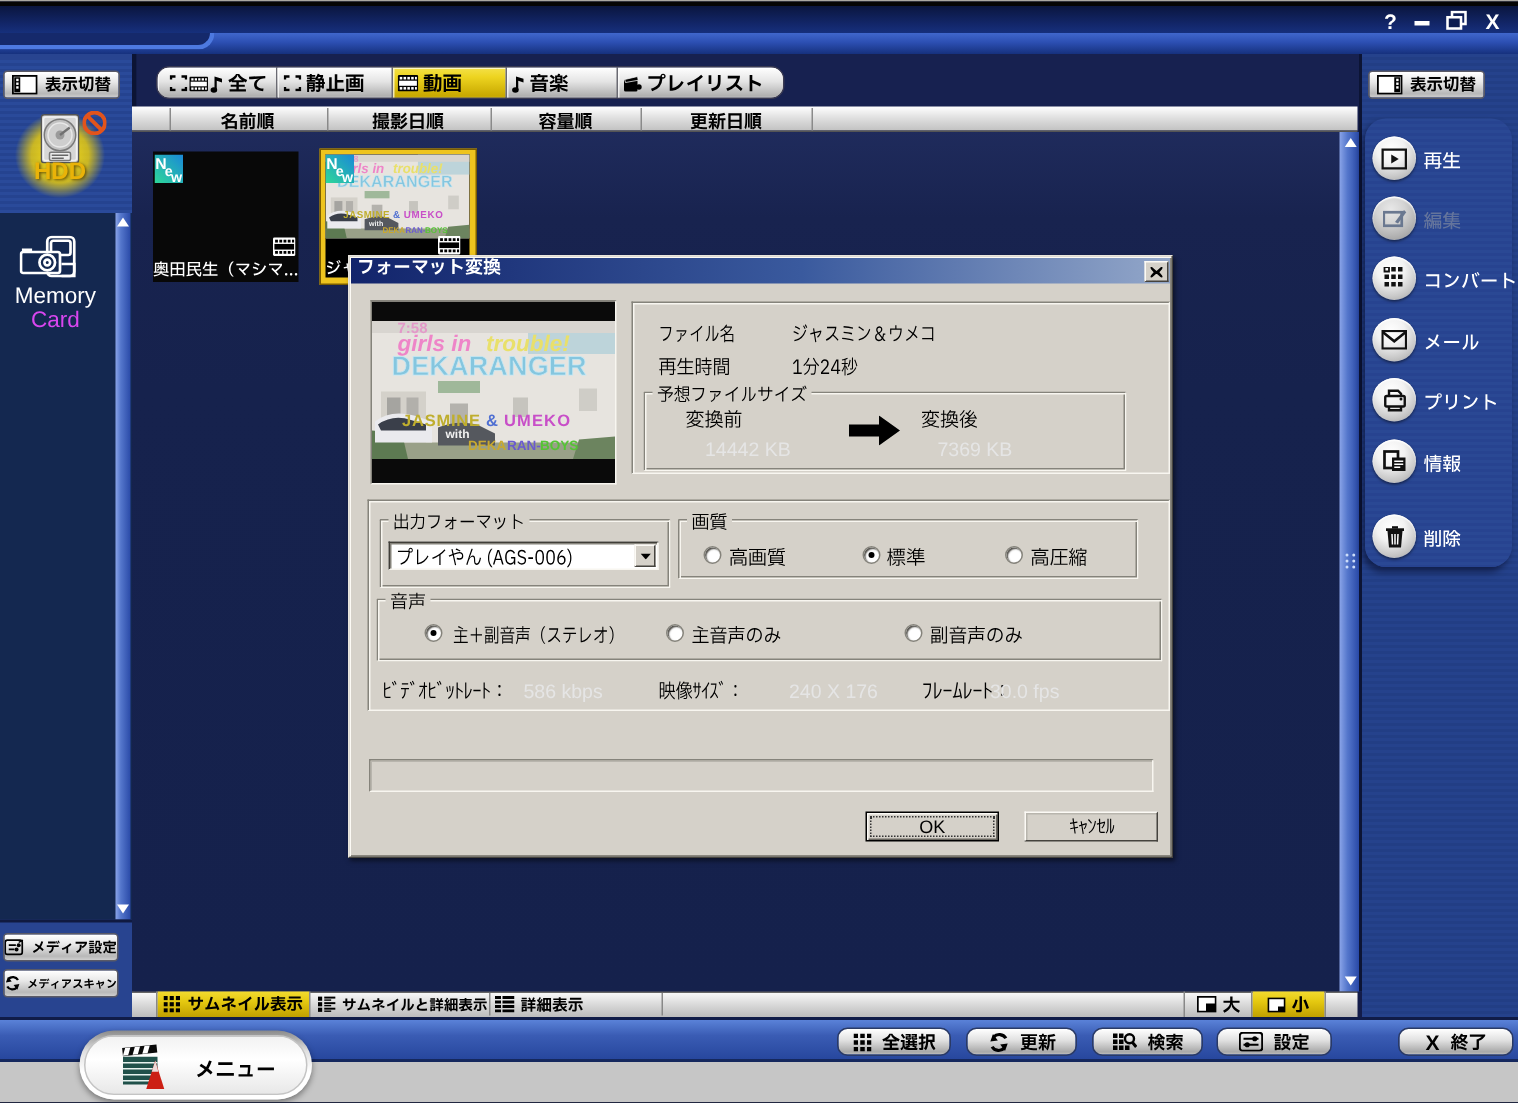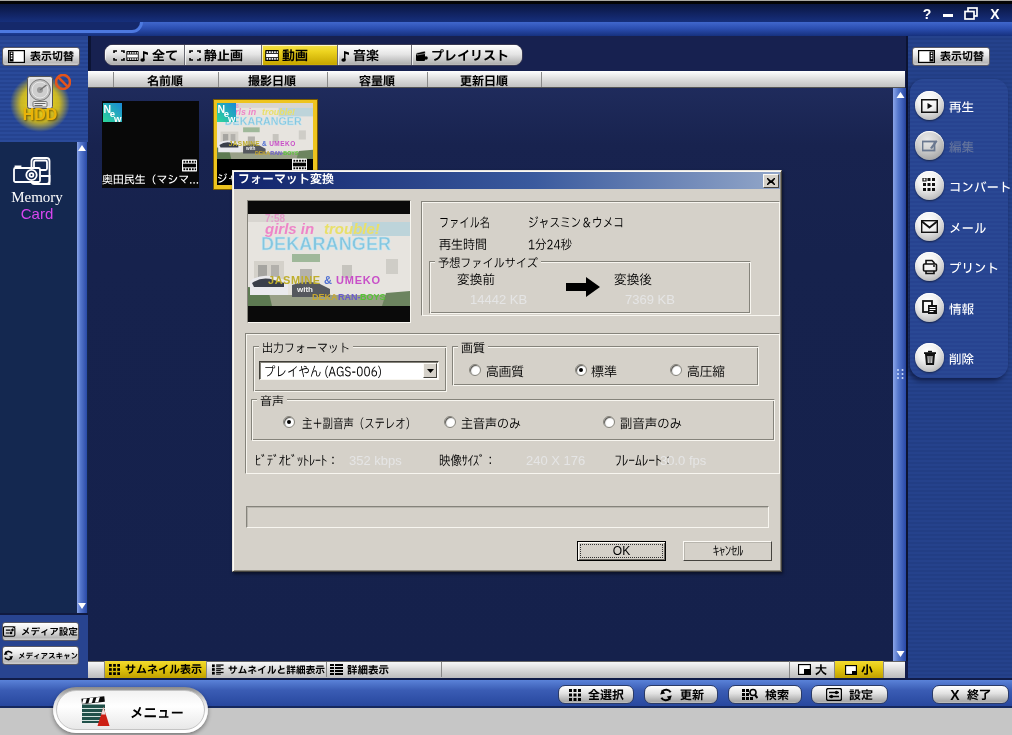--- a/index.html
+++ b/index.html
@@ -52,21 +52,21 @@
 <div class="abs" style="left:0;top:142px;width:88px;height:471px;background:#142850"></div>
 <svg class="abs" style="left:13px;top:157px" width="40" height="30" viewBox="0 0 40 30" fill="none" stroke="#fff" stroke-width="1.8">
 <rect x="18.5" y="1" width="18" height="26" rx="3"></rect>
 <rect x="21" y="3.5" width="13" height="9.5" rx="1.5"></rect>
 <path d="M28 19 h8.5 v8 h-8.5"></path>
 <rect x="1" y="11" width="26" height="14" rx="1.5" fill="#142850"></rect>
 <path d="M2.5 11 v-1.5 h5 V11"></path>
 <circle cx="18.5" cy="18" r="5.2" fill="#142850"></circle>
 <circle cx="18.5" cy="18" r="1.9"></circle>
 </svg>
-<div class="abs" style="left:0;top:189px;width:74px;text-align:center;color:#fff;font-size:15px;font-family:Liberation Serif, serif">Memory</div>
+<div class="abs" style="left:0;top:189px;width:74px;text-align:center;color:#fff;font-size:15px;font-family:Liberation Sans, sans-serif">Memory</div>
 <div class="abs" style="left:0;top:205px;width:74px;text-align:center;color:#d946ef;font-size:15px;font-family:'Liberation Sans',sans-serif">Card</div>
 <div class="abs" style="left:77px;top:142px;width:10px;height:471px;background:linear-gradient(90deg,#8aa4e8,#5577cc 35%,#2a4aa8)"></div>
 <svg class="abs" style="left:77px;top:143px" width="10" height="10" viewBox="0 0 10 10">
       <path d="M5 2 L9 8 L1 8 Z" fill="#fff"></path>
     </svg>
 <svg class="abs" style="left:77px;top:601px" width="10" height="10" viewBox="0 0 10 10">
       <path d="M5 8 L9 2 L1 2 Z" fill="#fff"></path>
     </svg>
 <div class="abs" style="left:0;top:613px;width:88px;height:2px;background:#101a40"></div>
 <div class="grybtn" style="left:2px;top:622px;width:77px;height:19px">
@@ -824,21 +824,21 @@
 <div class="abs" style="left:620px;top:415px"><svg width="62.0" height="16.9" viewBox="0 0 62.0 16.9">
         <g transform="matrix(0.01240,0,0,-0.01300,0,13.26)">
           <path d="M847 825H910V16Q910 -23 893.5 -40.0Q877 -57 839 -57H690L673 6H847ZM585 747H46V803H585ZM638 774H700V131H638ZM101 454V671H535V454ZM161 507H475V618H161ZM133 -74H74V374H565V-12H133ZM290 211V320H133V211ZM347 211H507V320H347ZM290 158H133V43H290ZM347 158V43H507V158Z M1525 754H1916V698H1085V754H1459V834H1525ZM1946 517V460H1055V517H1618Q1665 589 1705 677L1772 657Q1732 575 1694 517ZM1303 527Q1279 585 1235 652L1297 677Q1327 633 1366 551ZM1226 -74H1163V371H1838V-74H1774V-17H1226ZM1774 208V314H1226V208ZM1226 153V40H1774V153Z M2947 737V681H2524V570H2892V516H2105V570H2460V681H2053V737H2460V840H2524V737ZM2860 428V113H2796V177H2197Q2187 100 2162.5 36.5Q2138 -27 2096 -90L2048 -41Q2099 35 2120.5 116.0Q2142 197 2142 318V428ZM2466 374H2205V318Q2205 274 2202 233H2466ZM2529 233H2796V374H2529Z M3911 378Q3911 214 3815.5 118.0Q3720 22 3538 -1L3518 68Q3682 88 3760.5 163.0Q3839 238 3839 374Q3839 500 3761.5 577.5Q3684 655 3550 666Q3516 361 3451.0 215.5Q3386 70 3283 70Q3232 70 3187.5 99.0Q3143 128 3116.0 184.5Q3089 241 3089 319Q3089 440 3144.0 534.5Q3199 629 3296.0 681.5Q3393 734 3515 734Q3629 734 3719.5 689.0Q3810 644 3860.5 563.0Q3911 482 3911 378ZM3479 667Q3387 661 3314.0 615.5Q3241 570 3200.0 493.0Q3159 416 3159 320Q3159 265 3175.5 224.5Q3192 184 3219.5 163.0Q3247 142 3280 142Q3345 142 3397.5 271.5Q3450 401 3479 667Z M4908 178Q4851 221 4785 263Q4744 147 4680.0 79.0Q4616 11 4521 -31L4484 31Q4576 70 4633.5 130.0Q4691 190 4726 298Q4592 374 4475 389Q4444 252 4407 163Q4378 94 4333.0 56.0Q4288 18 4234 18Q4168 18 4127.0 64.5Q4086 111 4086 183Q4086 258 4130.0 322.0Q4174 386 4249.0 423.0Q4324 460 4414 460H4421Q4445 581 4453 690H4160V756H4526Q4519 611 4489 454Q4610 437 4744 365Q4765 451 4779 585L4847 576Q4832 434 4805 330Q4865 294 4940 239ZM4407 394Q4337 394 4279.5 366.0Q4222 338 4188.5 290.0Q4155 242 4155 184Q4155 140 4176.0 114.0Q4197 88 4234 88Q4299 88 4344 192Q4379 273 4407 394Z" fill="#000"></path>
         </g>
       </svg></div>
 <div class="abs" style="left:255px;top:452px"><svg width="84.0" height="16.9" viewBox="0 0 84.0 16.9">
         <g transform="matrix(0.01200,0,0,-0.01300,0,13.26)">
           <path d="M151 124Q151 88 166.0 72.0Q181 56 214 56H443V-8H209Q86 -8 86 121V792H151V478Q217 496 290.5 527.5Q364 559 419 594L444 535Q387 499 306.5 465.0Q226 431 151 409Z M724 675Q677 779 629 852L684 876Q741 786 777 699ZM610 629Q574 719 517 808L573 833Q635 730 665 653Z M1075 749H1425V684H1075ZM1472 505V441H1290V402Q1290 289 1274.0 210.0Q1258 131 1220.0 71.0Q1182 11 1115 -40L1069 16Q1131 62 1165.0 114.5Q1199 167 1212.5 235.0Q1226 303 1226 402V441H1028V505Z M1724 675Q1677 779 1629 852L1684 876Q1741 786 1777 699ZM1610 629Q1574 719 1517 808L1573 833Q1635 730 1665 653Z M2477 620V558H2362V-47H2302V529H2296Q2262 291 2066 48L2017 100Q2195 313 2265 558H2052V620H2300V805H2362V620Z M2651 124Q2651 88 2666.0 72.0Q2681 56 2714 56H2943V-8H2709Q2586 -8 2586 121V792H2651V478Q2717 496 2790.5 527.5Q2864 559 2919 594L2944 535Q2887 499 2806.5 465.0Q2726 431 2651 409Z M3224 675Q3177 779 3129 852L3184 876Q3241 786 3277 699ZM3110 629Q3074 719 3017 808L3073 833Q3135 730 3165 653Z M3734 343Q3724 474 3702 608L3758 622Q3780 478 3789 357ZM3637 -9Q3719 45 3769.0 118.5Q3819 192 3847.5 306.0Q3876 420 3890 599L3953 593Q3938 406 3906.5 284.0Q3875 162 3820.5 80.0Q3766 -2 3677 -63ZM3595 301Q3579 426 3545 568L3601 585Q3619 502 3630.5 442.0Q3642 382 3650 319Z M4433 269Q4377 314 4309.0 360.5Q4241 407 4182 441V-35H4116V795H4182V523Q4346 422 4467 328Z M4961 446Q4919 267 4839.0 146.5Q4759 26 4655 -27H4593V792H4657V46Q4743 107 4803.5 208.0Q4864 309 4901 467Z M5450 345H5050V417H5450Z M5933 269Q5877 314 5809.0 360.5Q5741 407 5682 441V-35H5616V795H5682V523Q5846 422 5967 328Z M6439 590V603Q6439 630 6454.5 645.5Q6470 661 6500 661Q6530 661 6545.5 645.5Q6561 630 6561 603V590Q6561 563 6545.5 547.5Q6530 532 6500 532Q6470 532 6454.5 547.5Q6439 563 6439 590ZM6439 153V166Q6439 193 6454.5 208.5Q6470 224 6500 224Q6530 224 6545.5 208.5Q6561 193 6561 166V153Q6561 126 6545.5 110.5Q6530 95 6500 95Q6470 95 6454.5 110.5Q6439 126 6439 153Z" fill="#000"></path>
         </g>
       </svg></div>
-<div class="dtext" style="left:349px;top:453px">352 kbps</div>
+<div class="dtext" style="left:349px;top:453px">586 kbps</div>
 <div class="abs" style="left:439px;top:452px"><svg width="57.0" height="16.9" viewBox="0 0 57.0 16.9">
         <g transform="matrix(0.01140,0,0,-0.01300,0,13.26)">
           <path d="M961 365V308H693Q714 215 776.5 140.5Q839 66 957 -19L921 -78Q795 15 728.5 106.0Q662 197 655 293H648Q643 194 569.0 100.5Q495 7 358 -78L326 -19Q456 59 523.0 135.5Q590 212 610 308H362V365H411V673H621V835H682V673H903V365ZM75 802H340V65H137V-27H75ZM281 480V746H135V480ZM471 365H619Q621 397 621 416V616H471ZM682 416Q682 397 684 365H842V616H682ZM135 425V121H281V425Z M1291 833Q1264 695 1211 575V-78H1151V458Q1111 392 1065 343L1028 396Q1103 483 1153.0 593.5Q1203 704 1235 850ZM1968 11 1933 -40Q1812 62 1748.5 175.5Q1685 289 1667 445H1623Q1599 420 1566 397Q1616 333 1650.0 247.5Q1684 162 1684 86Q1684 5 1654.0 -27.0Q1624 -59 1557 -59H1477L1461 -4H1555Q1594 -4 1611.5 13.0Q1629 30 1629 83Q1629 118 1622 150Q1563 103 1470.5 59.5Q1378 16 1279 -10L1259 43Q1357 65 1448.5 106.5Q1540 148 1609 200Q1598 236 1584 267Q1529 229 1446.0 195.0Q1363 161 1281 141L1261 193Q1341 210 1422.5 241.5Q1504 273 1562 310Q1546 339 1522 370Q1431 318 1278 280L1258 331Q1349 350 1423.5 379.5Q1498 409 1550 445H1316V615Q1308 609 1301.5 605.0Q1295 601 1290 598L1256 639Q1410 736 1467 842L1521 825Q1510 802 1499 785H1775V746Q1737 692 1695 654H1910V445H1722Q1734 344 1765 267Q1809 294 1853.5 331.5Q1898 369 1928 405L1968 363Q1936 326 1888.0 286.5Q1840 247 1789 216Q1818 162 1861.5 112.5Q1905 63 1968 11ZM1461 736Q1426 695 1372 654H1624Q1674 695 1704 736ZM1581 606H1374V493H1581ZM1638 493H1852V606H1638Z M2480 595V533H2391V371Q2391 269 2371.0 196.0Q2351 123 2307.5 67.0Q2264 11 2190 -39L2149 15Q2217 60 2256.0 108.0Q2295 156 2312.0 218.5Q2329 281 2329 371V533H2176V285H2114V533H2020V595H2114V784H2176V595H2329V789H2391V595Z M2974 760Q2911 632 2823 521V-35H2757V443Q2661 339 2563 270L2524 329Q2639 409 2742.0 529.0Q2845 649 2918 797Z M3440 -19Q3404 45 3360.0 111.5Q3316 178 3273 231Q3193 81 3057 -30L3014 26Q3151 136 3228.0 287.0Q3305 438 3326 669H3063V732H3394Q3380 475 3302 293Q3352 232 3401.0 161.0Q3450 90 3486 24Z M3724 675Q3677 779 3629 852L3684 876Q3741 786 3777 699ZM3610 629Q3574 719 3517 808L3573 833Q3635 730 3665 653Z M4439 590V603Q4439 630 4454.5 645.5Q4470 661 4500 661Q4530 661 4545.5 645.5Q4561 630 4561 603V590Q4561 563 4545.5 547.5Q4530 532 4500 532Q4470 532 4454.5 547.5Q4439 563 4439 590ZM4439 153V166Q4439 193 4454.5 208.5Q4470 224 4500 224Q4530 224 4545.5 208.5Q4561 193 4561 166V153Q4561 126 4545.5 110.5Q4530 95 4500 95Q4470 95 4454.5 110.5Q4439 126 4439 153Z" fill="#000"></path>
         </g>
       </svg></div>
 <div class="dtext" style="left:526px;top:453px">240 X 176</div>
 <div class="abs" style="left:615px;top:452px"><svg width="60.0" height="16.9" viewBox="0 0 60.0 16.9">
         <g transform="matrix(0.01333,0,0,-0.01300,0,13.26)">
           <path d="M39 732H428Q427 519 399.5 376.5Q372 234 311.5 136.5Q251 39 148 -32L104 26Q198 89 252.5 172.0Q307 255 332.5 373.0Q358 491 362 667H39Z M961 446Q919 267 839.0 146.5Q759 26 655 -27H593V792H657V46Q743 107 803.5 208.0Q864 309 901 467Z M1450 345H1050V417H1450Z M1915 -32Q1904 45 1899 75Q1810 52 1711.0 36.0Q1612 20 1524 12L1517 78Q1535 79 1575 83Q1661 395 1712 797L1777 789Q1724 387 1646 92Q1770 108 1888 137Q1854 320 1813 452L1874 474Q1905 366 1931.0 239.5Q1957 113 1974 -10Z M2461 446Q2419 267 2339.0 146.5Q2259 26 2155 -27H2093V792H2157V46Q2243 107 2303.5 208.0Q2364 309 2401 467Z M2950 345H2550V417H2950Z M3433 269Q3377 314 3309.0 360.5Q3241 407 3182 441V-35H3116V795H3182V523Q3346 422 3467 328Z M3939 590V603Q3939 630 3954.5 645.5Q3970 661 4000 661Q4030 661 4045.5 645.5Q4061 630 4061 603V590Q4061 563 4045.5 547.5Q4030 532 4000 532Q3970 532 3954.5 547.5Q3939 563 3939 590ZM3939 153V166Q3939 193 3954.5 208.5Q3970 224 4000 224Q4030 224 4045.5 208.5Q4061 193 4061 166V153Q4061 126 4045.5 110.5Q4030 95 4000 95Q3970 95 3954.5 110.5Q3939 126 3939 153Z" fill="#000"></path>
         </g>

